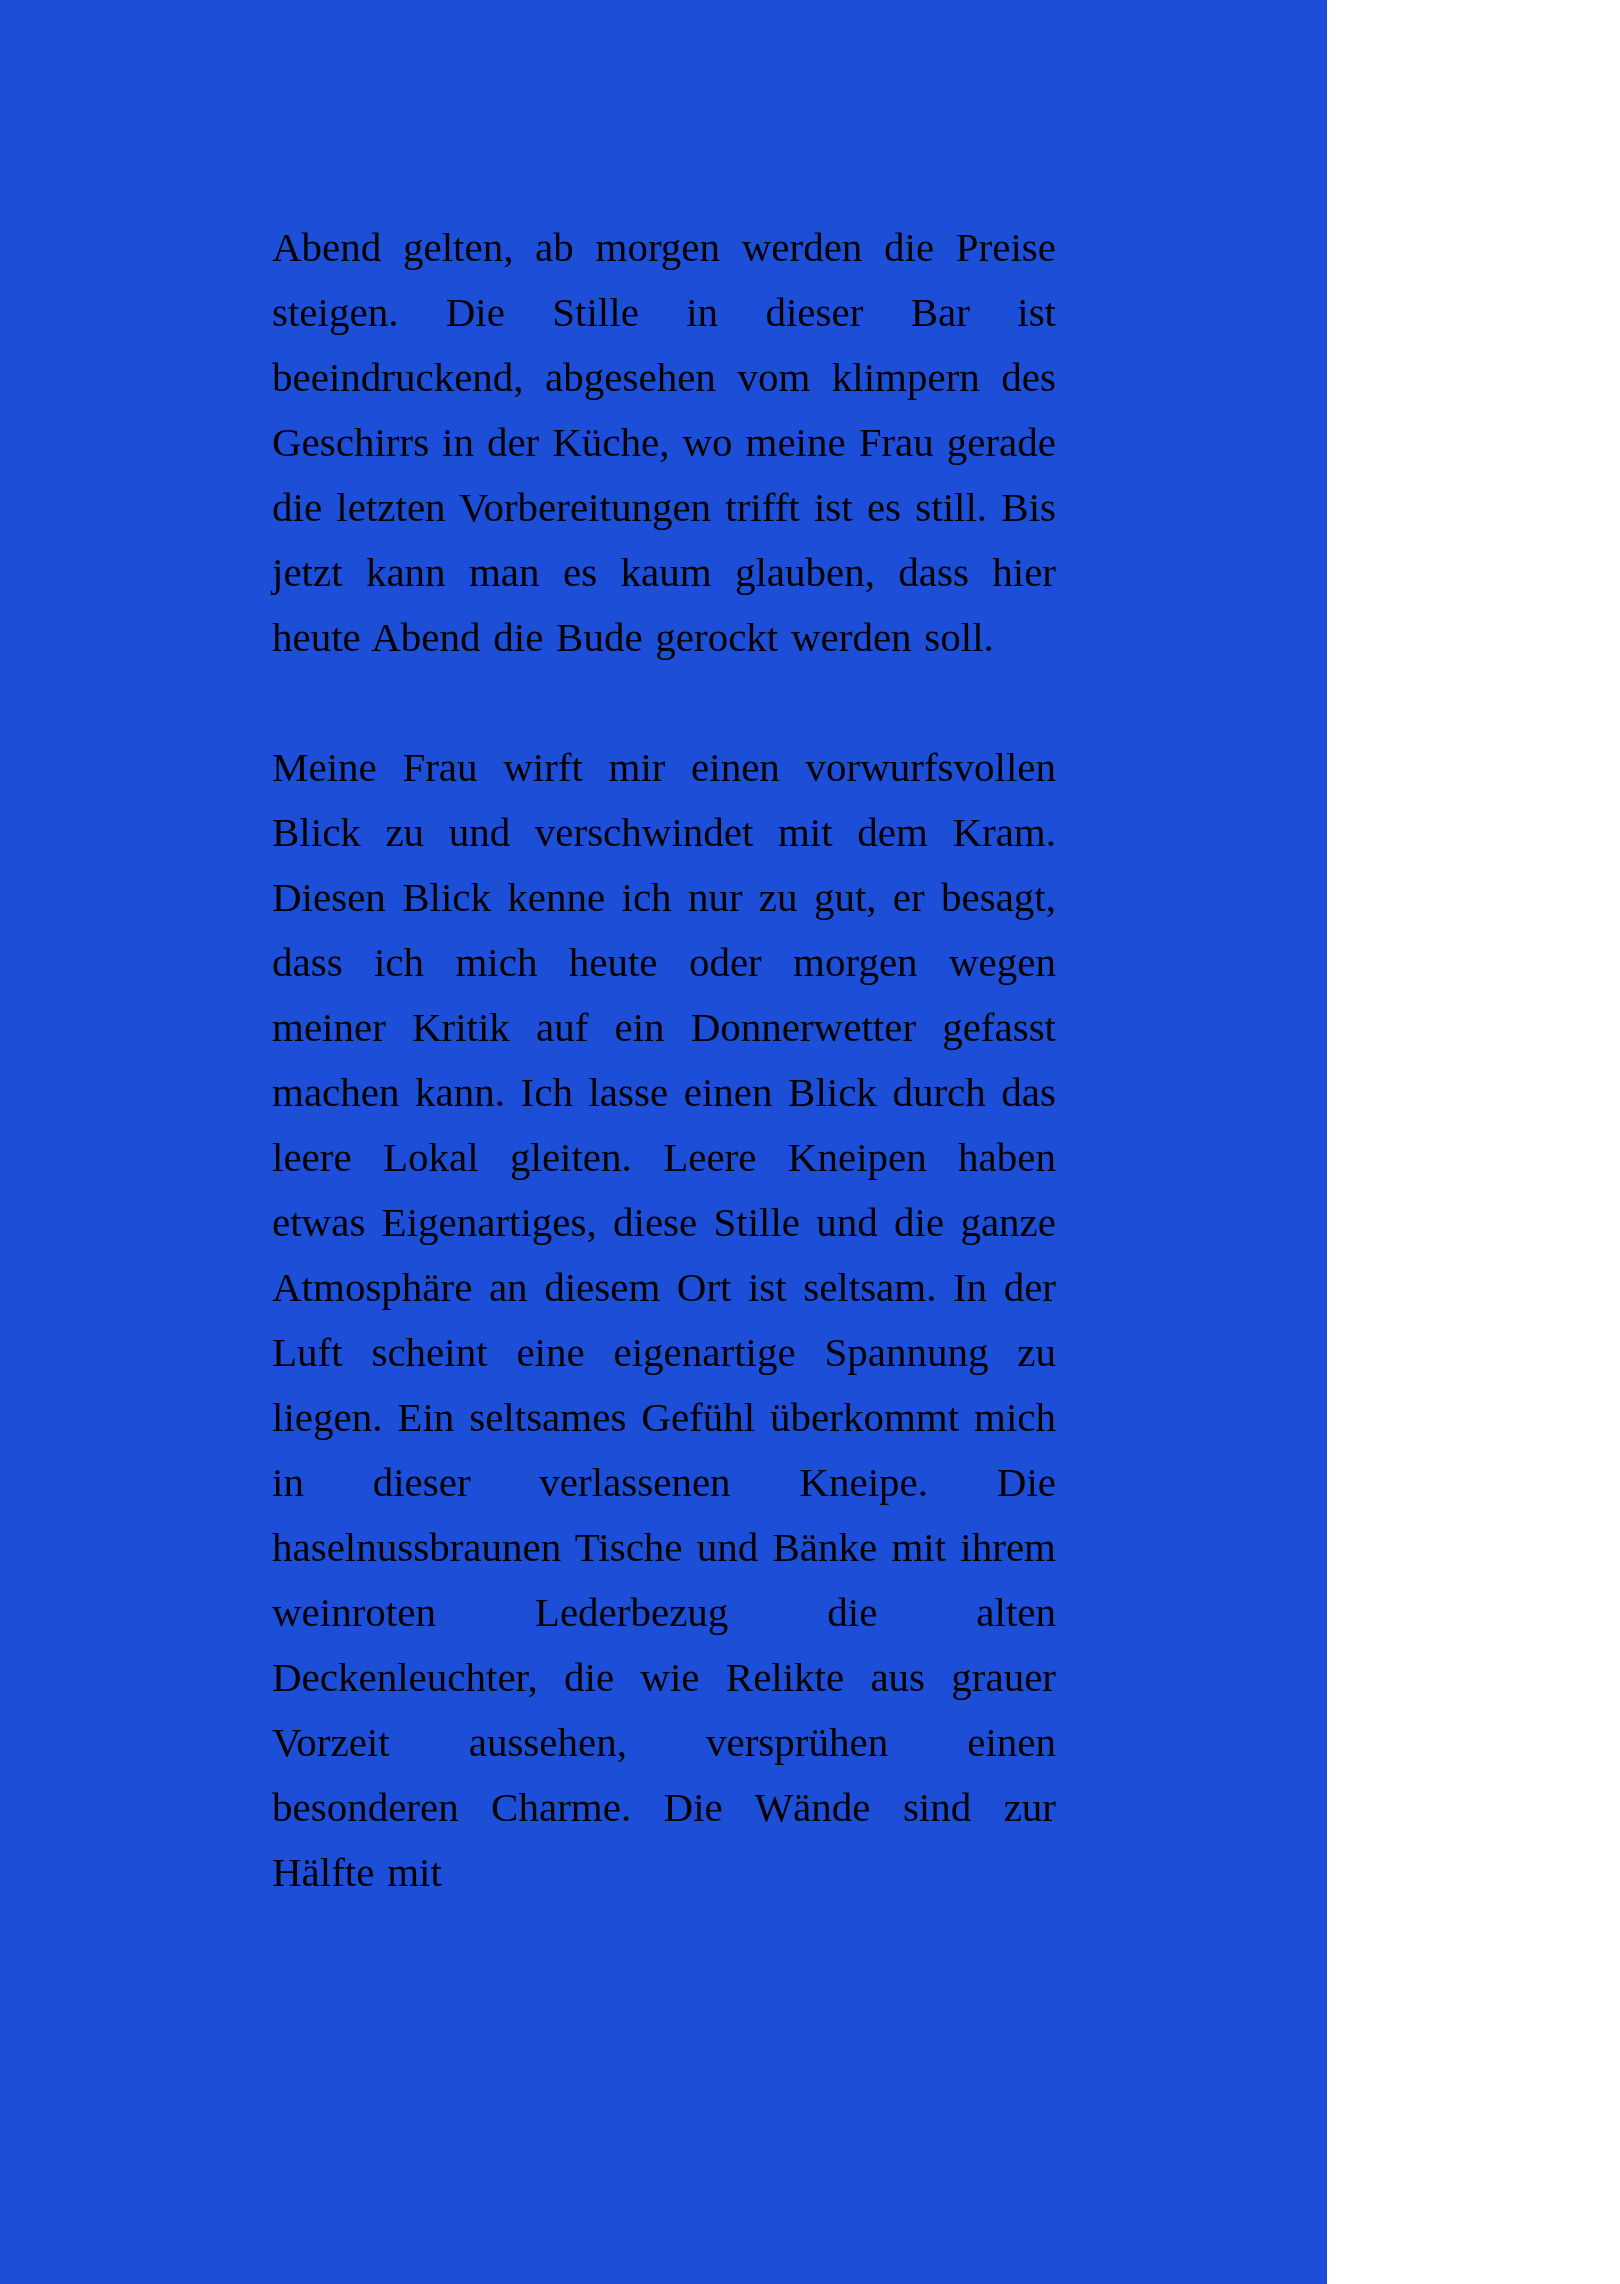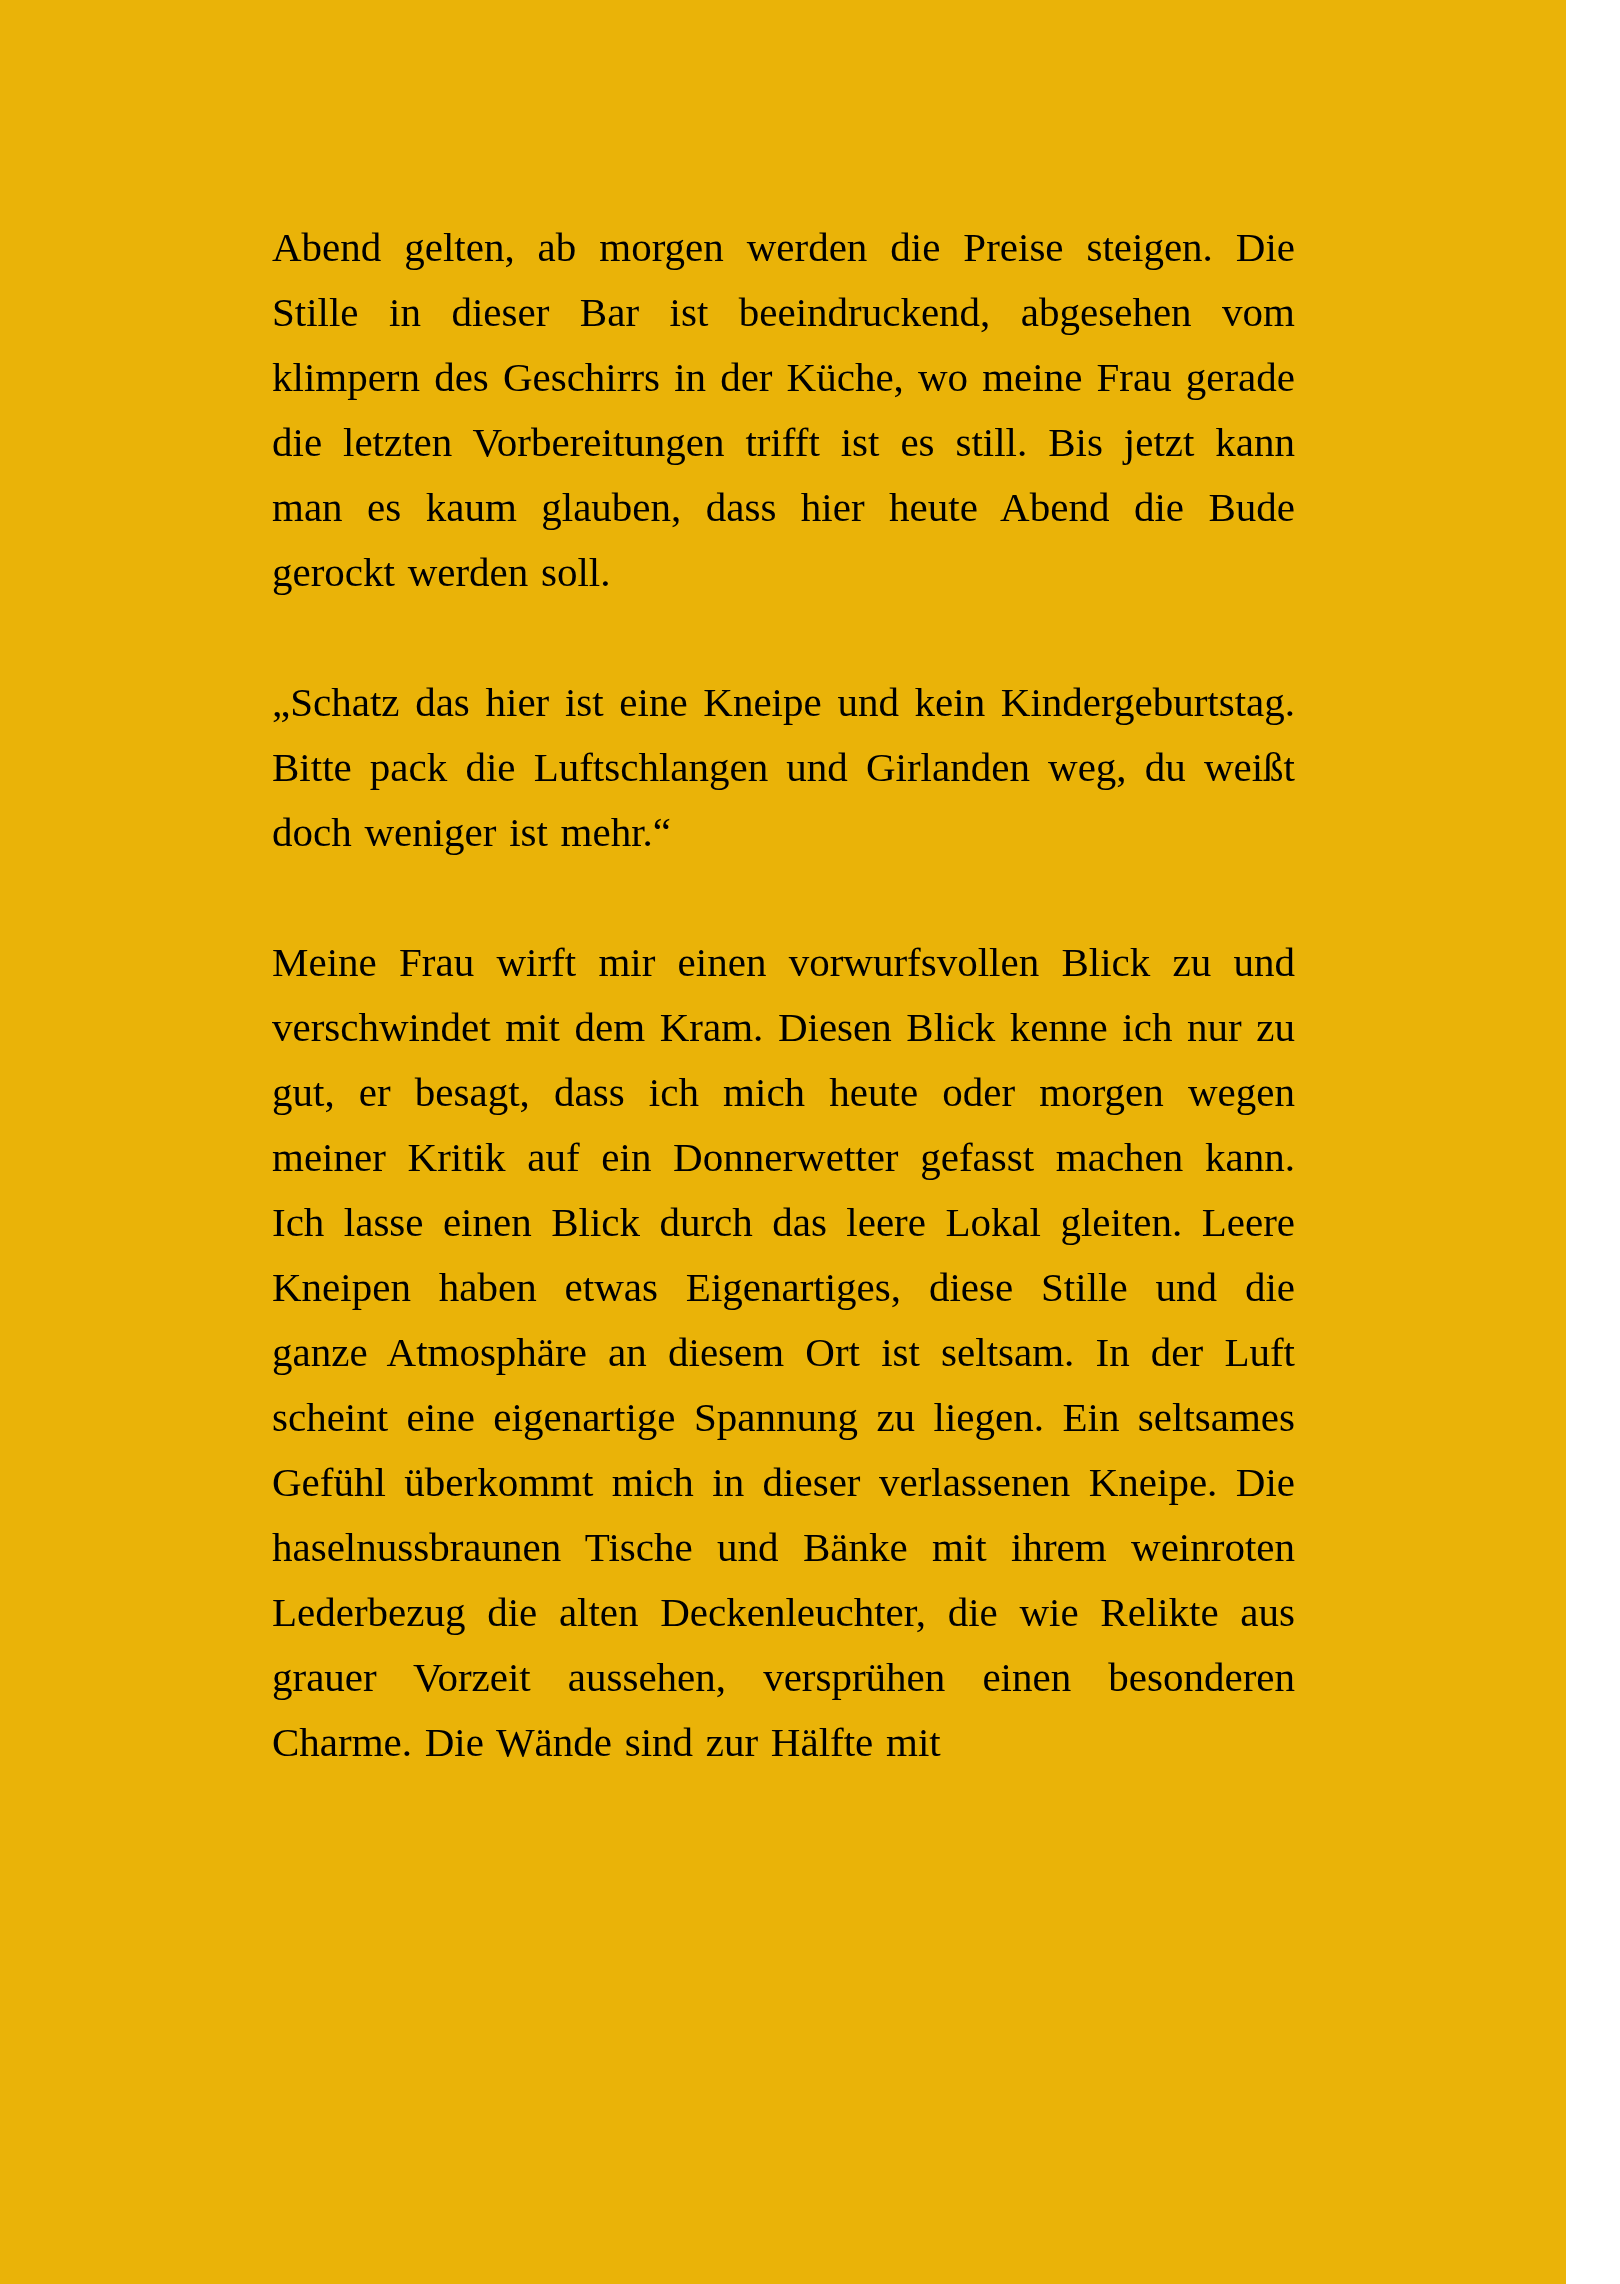--- a/index.html
+++ b/index.html
@@ -2,23 +2,23 @@
 <html lang="de" style="font-size:7.4px"><head>
 <meta charset="utf-8">
 <style>
   html, body {
     margin: 0;
     padding: 0;
     background: #ffffff;
   }
   .page {
     position: relative;
-    width: 1566px;
+    width: 1327px;
     height: 2284px;
-    background: #eab308;
+    background: #1d4ed8;
     box-sizing: border-box;
     padding: 215px 271px 0 272px;
     overflow: hidden;
   }
   .text-column {
     width: 100%;
   }
   .text-column p {
     margin: 0 0 65px 0;
     font-family: "Liberation Serif", "DejaVu Serif", serif;
@@ -30,17 +30,16 @@
     -webkit-hyphens: auto;
     word-spacing: 0.06em;
   }
 </style>
 </head>
 <body>
 
 <div class="page">
   <div class="text-column">
     <p lang="de">Abend gelten, ab morgen werden die Preise steigen. Die Stille in dieser Bar ist beeindruckend, abgesehen vom klimpern des Geschirrs in der Küche, wo meine Frau gerade die letzten Vorbereitungen trifft ist es still. Bis jetzt kann man es kaum glauben, dass hier heute Abend die Bude gerockt werden soll.</p>
-    <p lang="de">„Schatz das hier ist eine Kneipe und kein Kindergeburtstag. Bitte pack die Luftschlangen und Girlanden weg, du weißt doch weniger ist mehr.“</p>
     <p lang="de">Meine Frau wirft mir einen vorwurfsvollen Blick zu und verschwindet mit dem Kram. Diesen Blick kenne ich nur zu gut, er besagt, dass ich mich heute oder morgen wegen meiner Kritik auf ein Donnerwetter gefasst machen kann. Ich lasse einen Blick durch das leere Lokal gleiten. Leere Kneipen haben etwas Eigenartiges, diese Stille und die ganze Atmosphäre an diesem Ort ist seltsam. In der Luft scheint eine eigenartige Spannung zu liegen. Ein seltsames Gefühl überkommt mich in dieser verlassenen Kneipe. Die haselnussbraunen Tische und Bänke mit ihrem weinroten Lederbezug die alten Deckenleuchter, die wie Relikte aus grauer Vorzeit aussehen, versprühen einen besonderen Charme. Die Wände sind zur Hälfte mit</p>
   </div>
 </div>
 
 
 </body></html>

